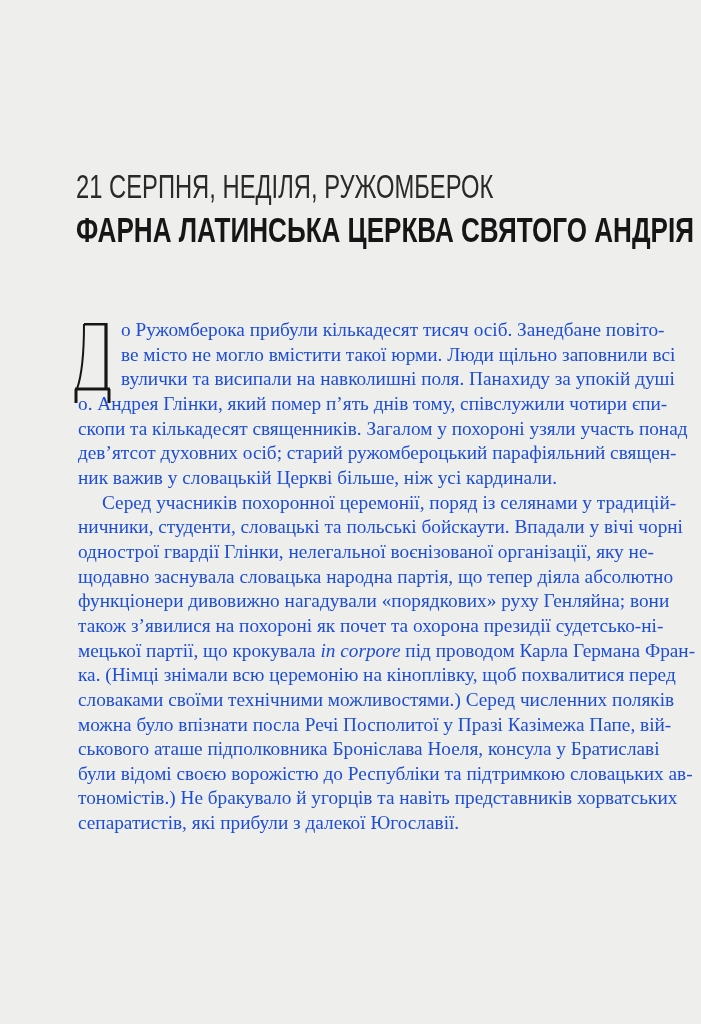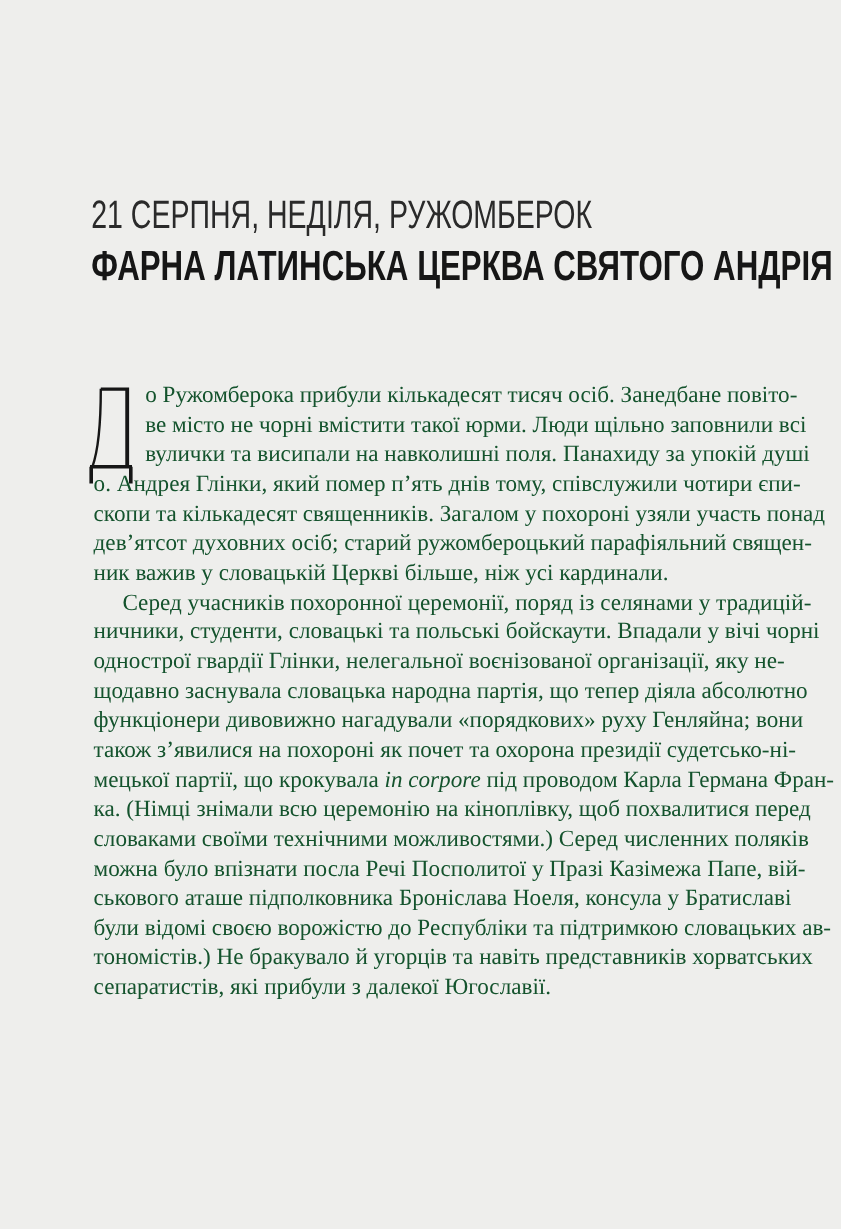--- a/index.html
+++ b/index.html
@@ -16,21 +16,21 @@
     }
     .page {
       position: absolute;
       left: 0; top: 0;
       width: 701px;
       height: 1024px;
     }
     .heading {
       position: absolute;
       left: 76px;
-      top: 160px;
+      top: 168px;
       width: 620px;
     }
     .heading-line {
       display: block;
       white-space: nowrap;
       font-family: "Liberation Sans", sans-serif;
       transform-origin: left top;
       color: #1e1e1e;
       letter-spacing: 0px;
     }
@@ -50,21 +50,21 @@
       color: #161616;
     }
     .body-text {
       position: absolute;
       left: 78px;
       top: 318px;
       width: 560px;
       font-family: "Liberation Serif", serif;
       font-size: 19.3px;
       line-height: 24.65px;
-      color: #14532d;
+      color: #1d4ed8;
     }
     .para {
       margin: 0;
       text-align: justify;
       text-align-last: left;
       hyphens: manual;
     }
     .para .ln {
       display: block;
       text-align: justify;
@@ -112,21 +112,21 @@
         <path d="M10 1 L32 1 L32 66" fill="none" stroke="#161616" stroke-width="3.2"></path>
         <path d="M10 1 C10 30 8 52 3 66" fill="none" stroke="#161616" stroke-width="2"></path>
         <path d="M1 66 L36 66" fill="none" stroke="#161616" stroke-width="3"></path>
         <path d="M2 66 L2 80" fill="none" stroke="#161616" stroke-width="3"></path>
         <path d="M35 66 L35 80" fill="none" stroke="#161616" stroke-width="3"></path>
       </svg>
     </div>
 
     <p class="para">
       <span class="ln dc">о Ружомберока прибули кількадесят тисяч осіб. Занедбане повіто-</span>
-      <span class="ln dc">ве місто не чорні вмістити такої юрми. Люди щільно заповнили всі</span>
+      <span class="ln dc">ве місто не могло вмістити такої юрми. Люди щільно заповнили всі</span>
       <span class="ln dc">вулички та висипали на навколишні поля. Панахиду за упокій душі</span>
       <span class="ln">о. Андрея Глінки, який помер п’ять днів тому, співслужили чотири єпи-</span>
       <span class="ln">скопи та кількадесят священників. Загалом у похороні узяли участь понад</span>
       <span class="ln">дев’ятсот духовних осіб; старий ружомбероцький парафіяльний священ-</span>
       <span class="ln last">ник важив у словацькій Церкві більше, ніж усі кардинали.</span>
     </p>
 
     <p class="para">
       <span class="ln indent">Серед учасників похоронної церемонії, поряд із селянами у традицій-</span>
       <span class="ln">ничники, студенти, словацькі та польські бойскаути. Впадали у вічі чорні</span>

